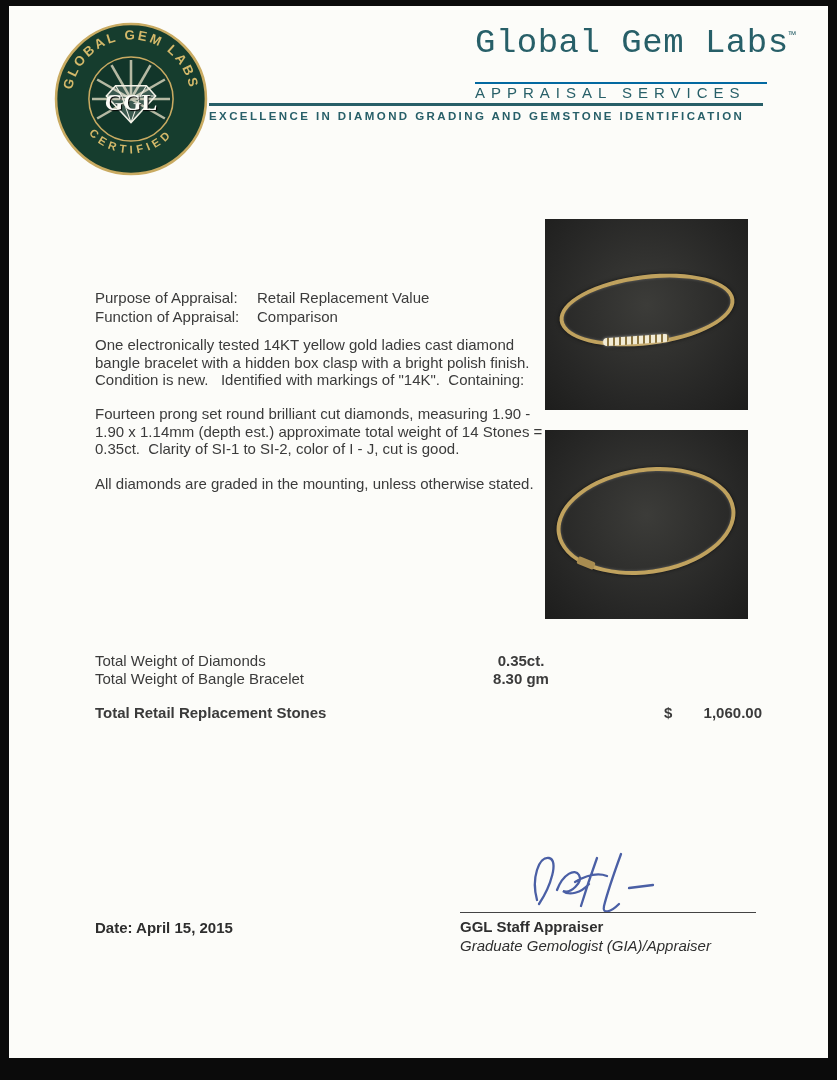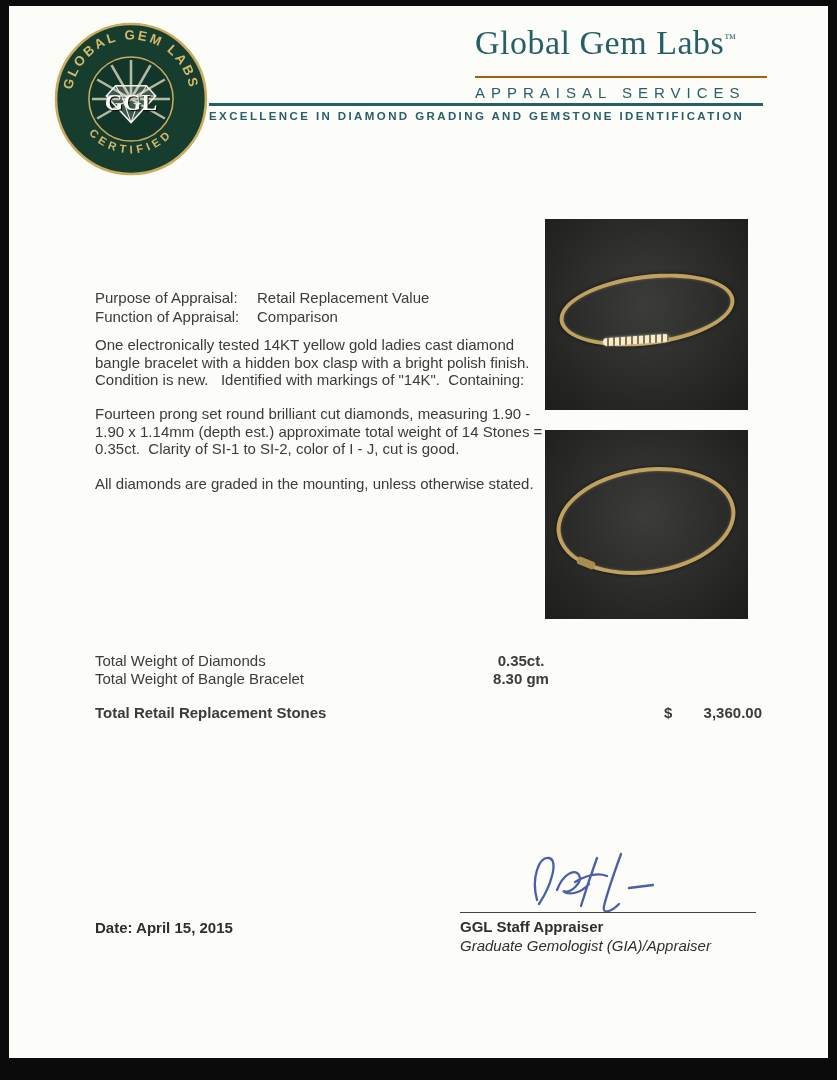--- a/index.html
+++ b/index.html
@@ -9,25 +9,25 @@
     margin:0 auto; overflow:hidden;
   }
   .sheet {
     position:absolute; left:9px; top:6px; width:819px; height:1052px;
     background:#fcfcf9; overflow:hidden;
   }
   
   .logo { position:absolute; left:45px; top:16px; width:154px; height:154px; }
   .brand { position:absolute; left:466px; top:18px; width:292px; color:#275f68; }
   .brand-title {
-    font-family:Liberation Serif, serif; font-size:34px; letter-spacing:.5px;
-    padding-bottom:14px; border-bottom:2px solid #a16207; white-space:nowrap;
+    font-family:Liberation Mono, monospace; font-size:34px; letter-spacing:.5px;
+    padding-bottom:20px; border-bottom:2px solid #0369a1; white-space:nowrap;
   }
   .brand-tm { font-size:12px; vertical-align:super; }
-  .brand-sub { margin-top:6px; font-size:15px; letter-spacing:6px; font-weight:500; }
+  .brand-sub { font-size:15px; letter-spacing:6px; font-weight:500; }
   .report-head { position:absolute; left:200px; top:94px; width:554px; }
   .report-title {
     color:#c32430; font-size:42px; font-weight:800; letter-spacing:7px;
     white-space:nowrap;
   }
   .report-rule { height:3px; background:#275f68; margin-top:3px; }
   .report-sub {
     margin-top:4px; color:#275f68; font-size:11.5px; font-weight:bold;
     letter-spacing:2.4px; white-space:nowrap;
   }
@@ -155,21 +155,21 @@
     </div>
 
     <div class="tot-label row1">Total Weight of Diamonds</div>
     <div class="tot-val row1">0.35ct.</div>
     <div class="tot-label row2">Total Weight of Bangle Bracelet</div>
     <div class="tot-val row2">8.30 gm</div>
 
     <div class="tot-label grand-label">Total Retail Replacement Stones</div>
     <div class="grand-amount">
       <span>$</span>
-      <span>3,360.00</span>
+      <span>1,060.00</span>
     </div>
 
     <svg class="sig-img" width="180" height="72" viewBox="0 0 180 72">
       <path d="M28,54 C22,32 30,10 40,12 C50,14 42,40 30,58
                M48,44 C54,28 66,22 70,29 C74,36 62,48 54,45 C60,50 72,47 80,38
                M88,12 C80,34 75,50 72,60
                M66,36 C78,29 90,27 98,30
                M112,8 C104,30 98,48 95,60 C93,69 102,66 110,58
                M120,42 L144,39" stroke="#4a5fa5" stroke-width="2.3" fill="none" stroke-linecap="round"></path>
     </svg>

